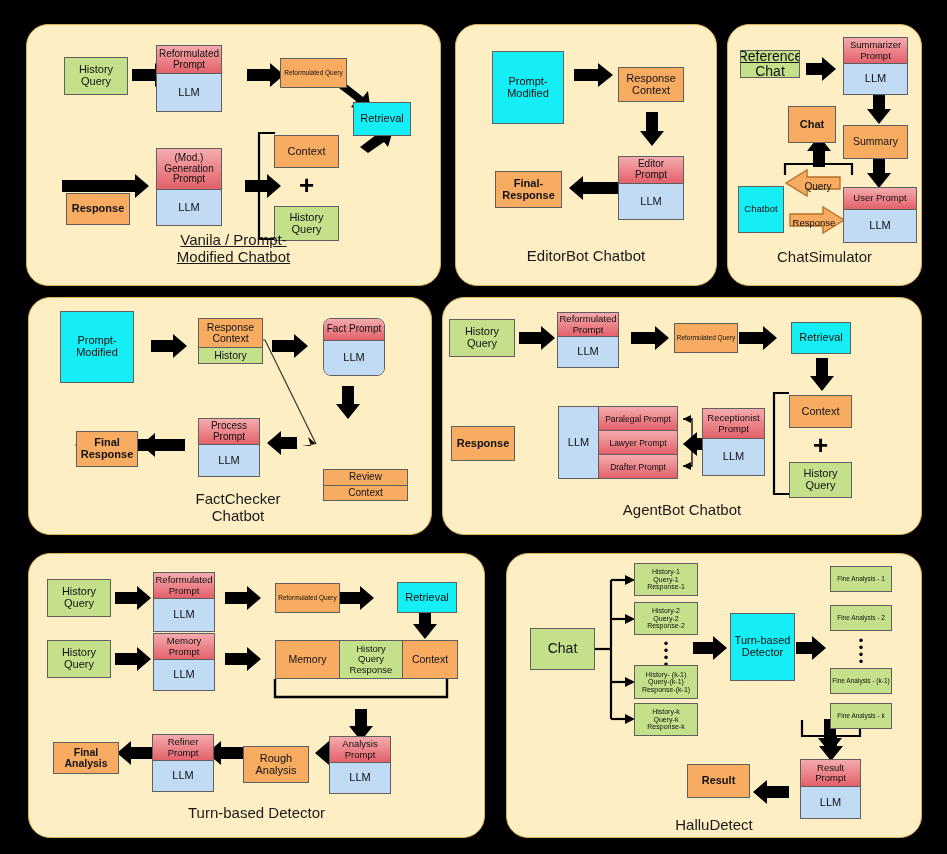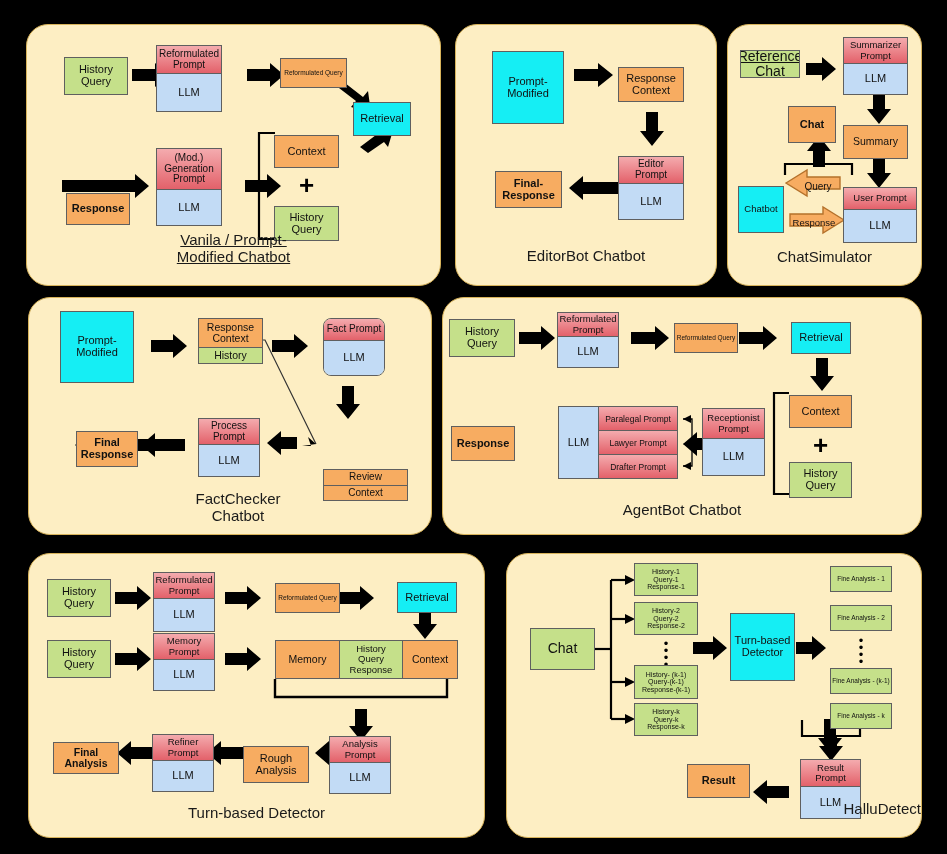--- a/index.html
+++ b/index.html
@@ -403,16 +403,16 @@
     <div class="box green" style="left:323px;top:149px;width:62px;height:26px;font-size:6.5px;">Fine Analysis - k</div>
 
     <div class="unit" style="left:293px;top:205px;width:61px;height:60px;">
       <div class="hdr" style="height:27px;font-size:9.5px;white-space:pre-line;">Result
 Prompt</div>
       <div class="bdy" style="font-size:11px;">LLM</div>
     </div>
 
     <div class="box orange bold" style="left:180px;top:210px;width:63px;height:34px;font-size:11px;">Result</div>
 
-    <div class="panel-title" style="top:246px;text-align:right;">HalluDetect</div>
+    <div class="panel-title" style="top:262px;">HalluDetect</div>
   </div>
 
 </div>
 
 </body></html>

